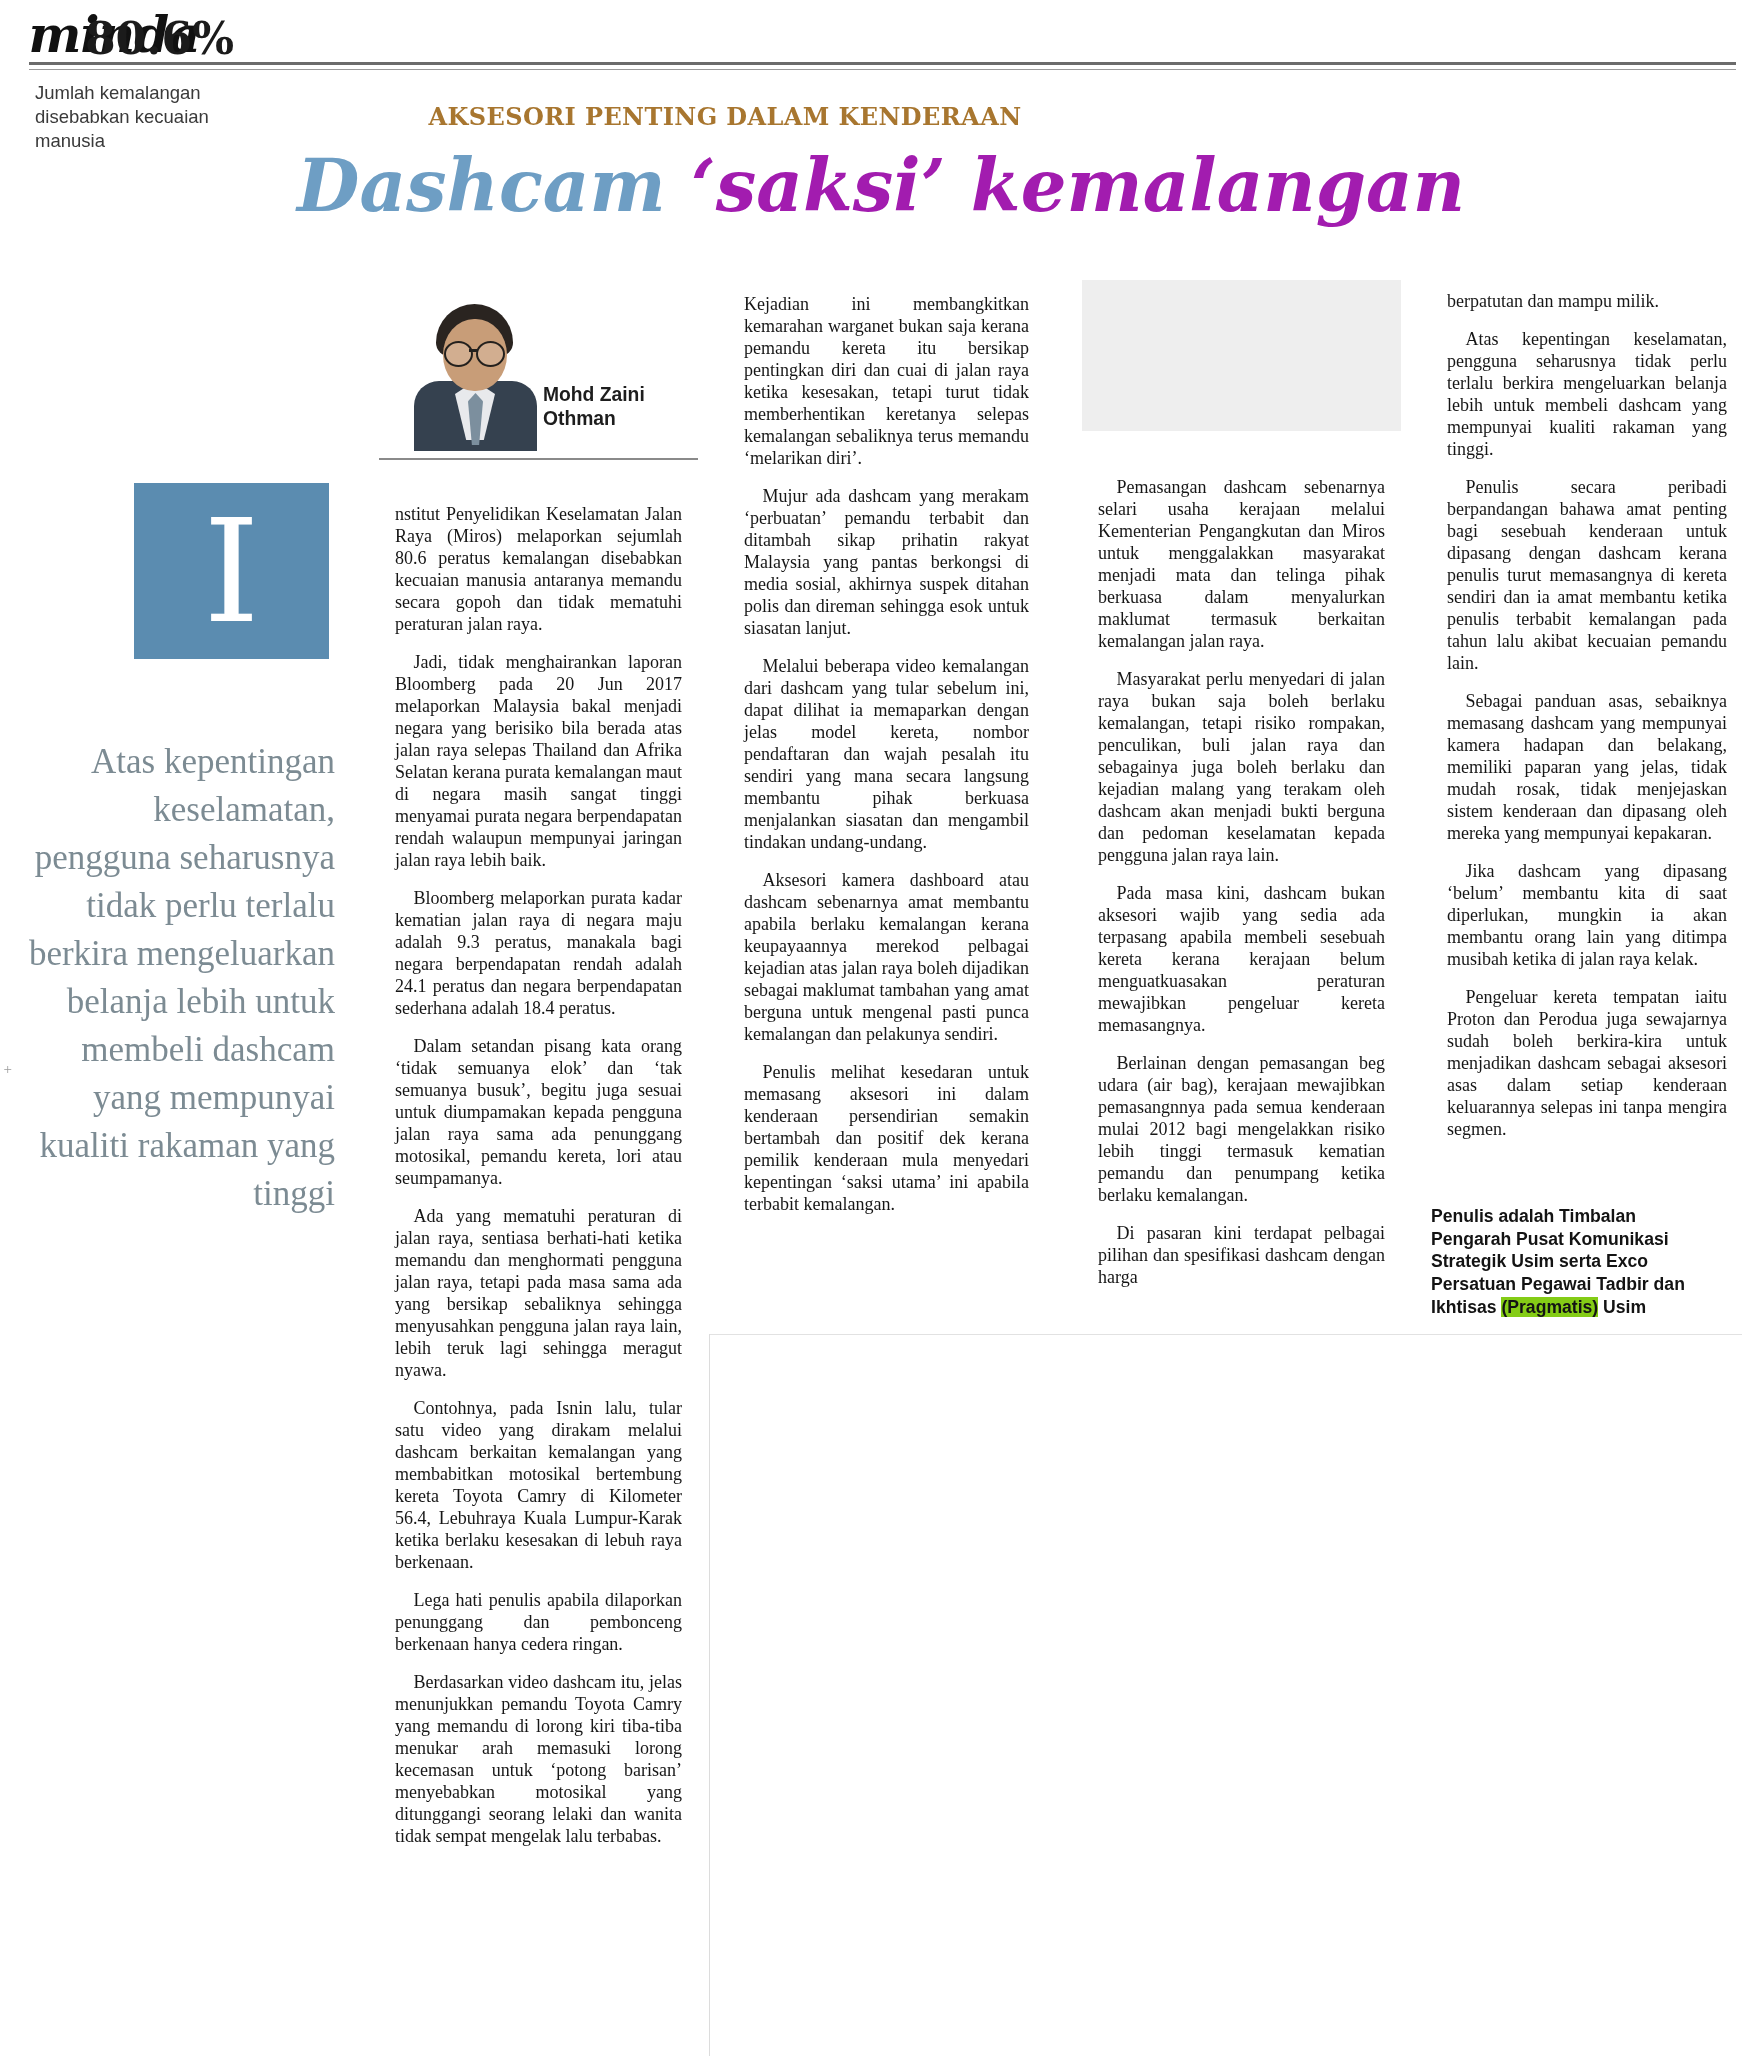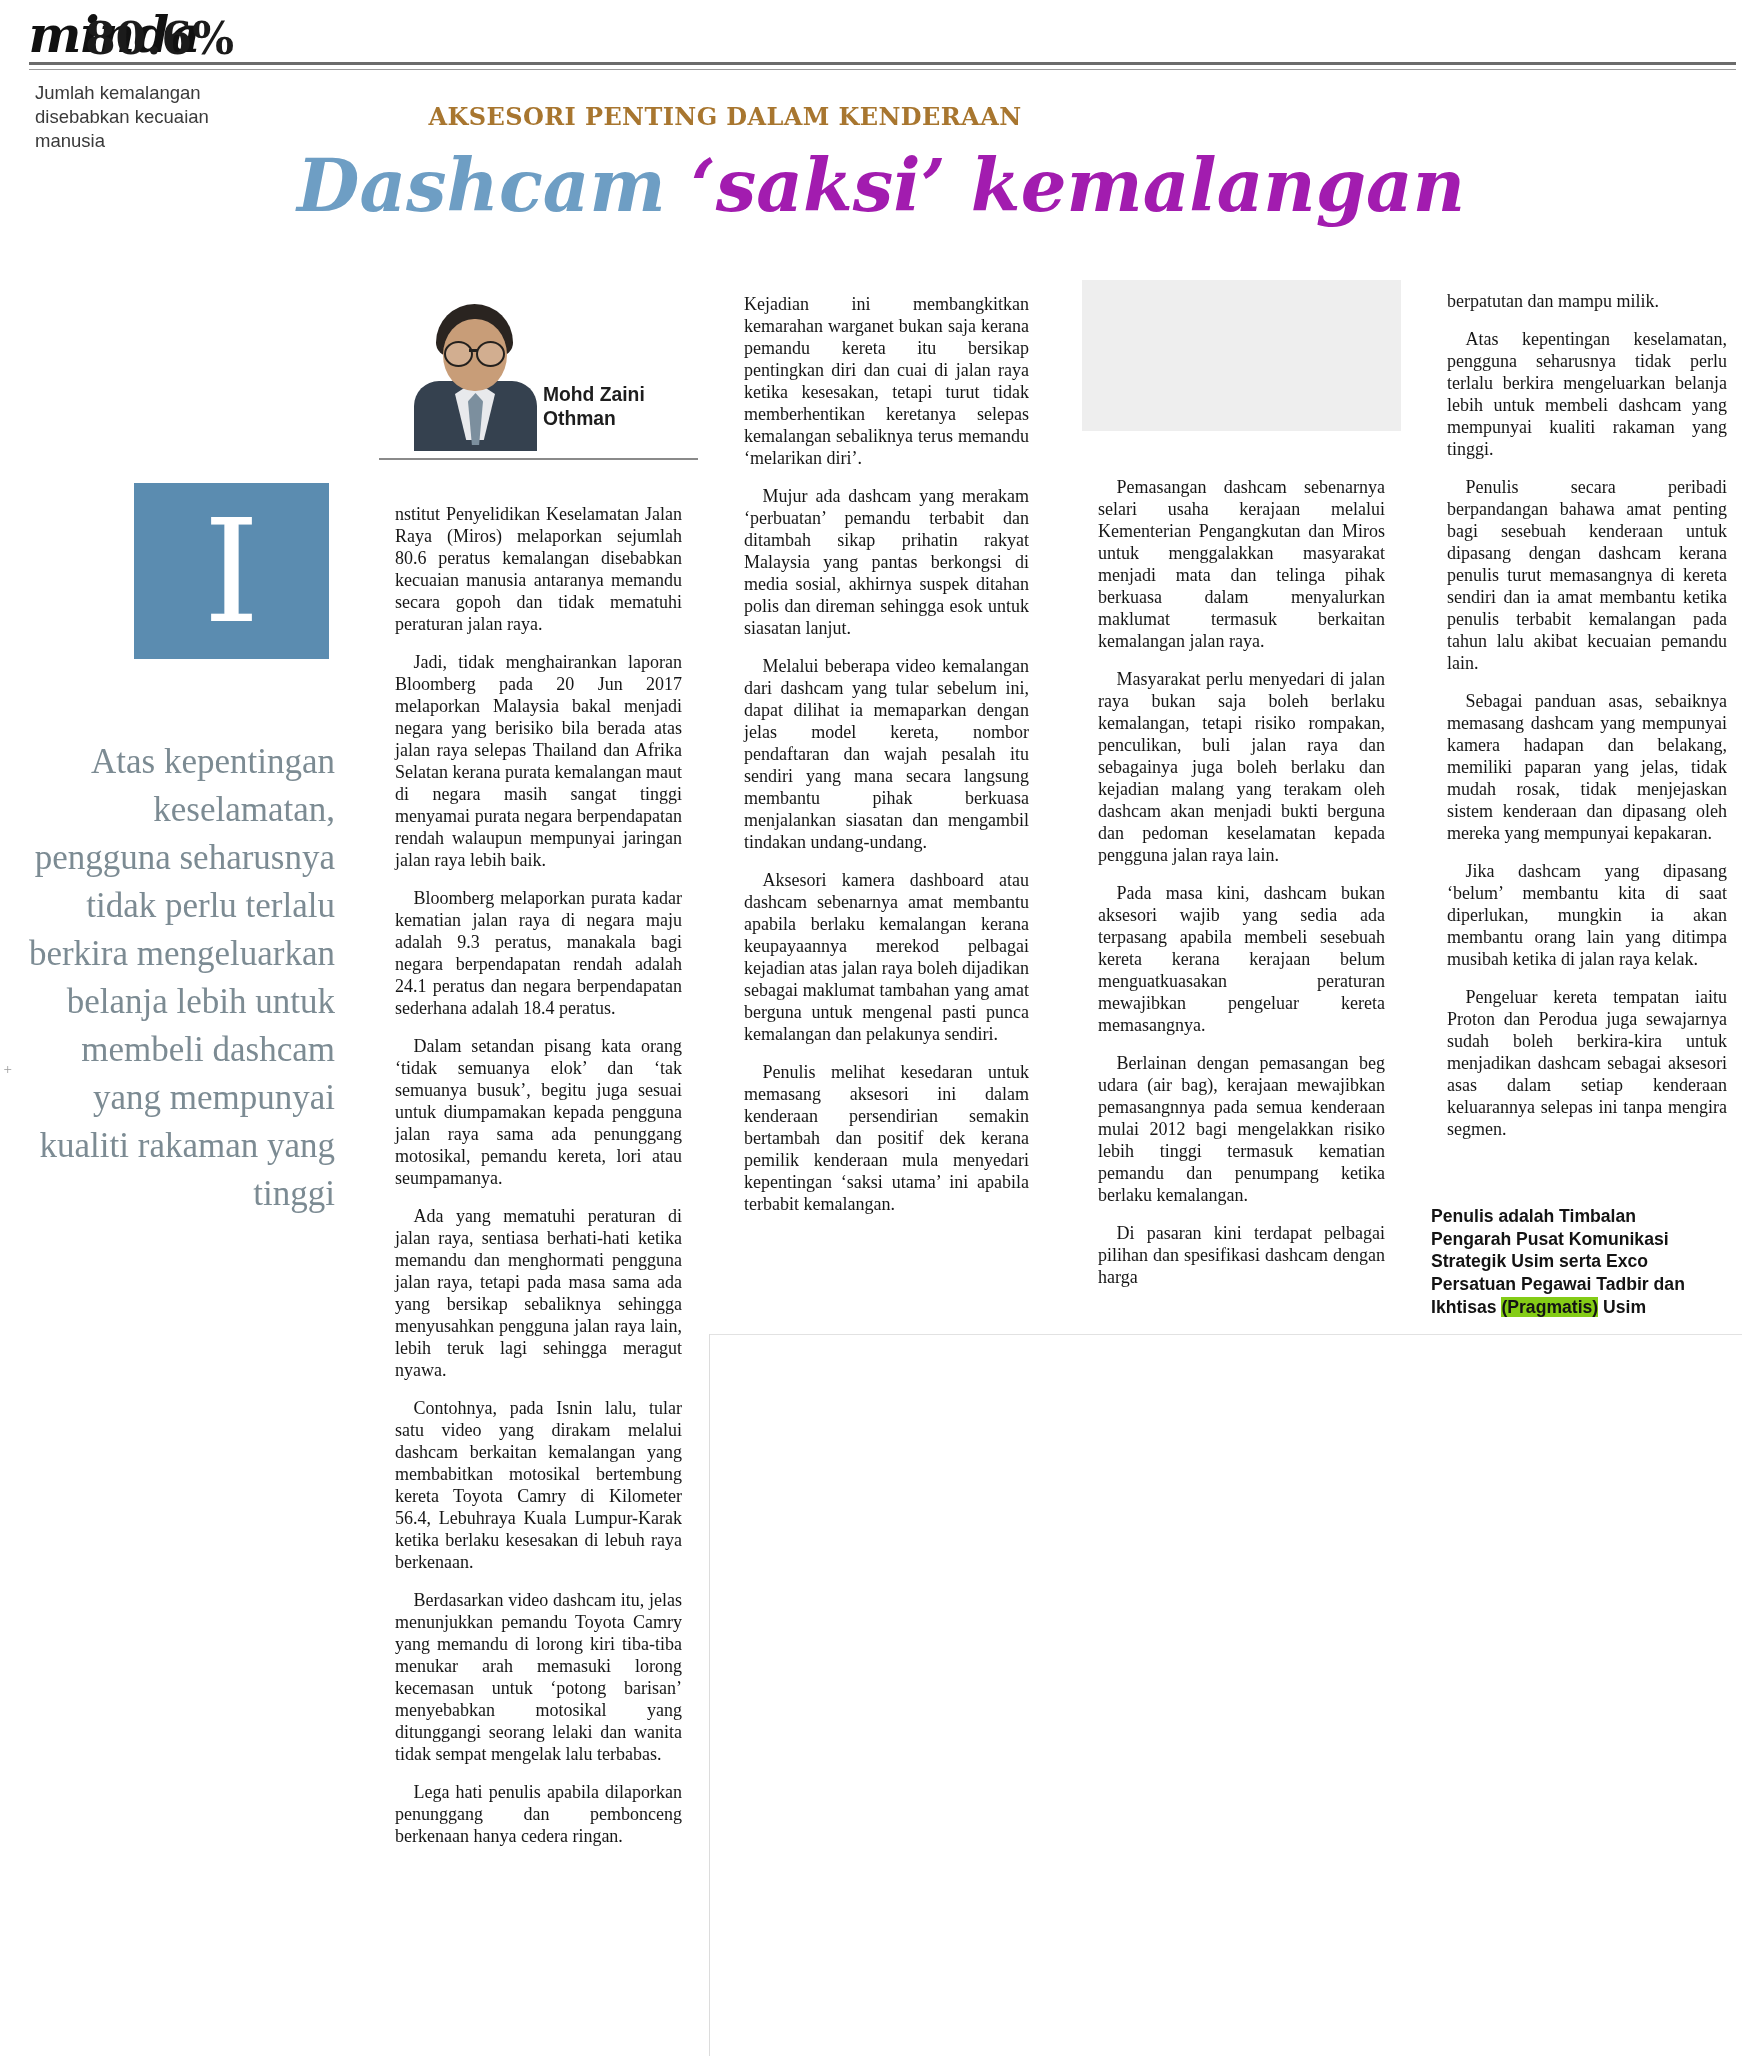--- a/index.html
+++ b/index.html
@@ -355,22 +355,22 @@
   <div class="stat-number">80.6%</div>
   <div class="stat-caption">Jumlah kemalangan disebabkan kecuaian manusia</div>
 
   <div class="col" id="col1">
     <p class="noindent">nstitut Penyelidikan Keselamatan Jalan Raya (Miros) melaporkan sejumlah 80.6 peratus kemalangan disebabkan kecuaian manusia antaranya memandu secara gopoh dan tidak mematuhi peraturan jalan raya.</p>
     <p>Jadi, tidak menghairankan laporan Bloomberg pada 20 Jun 2017 melaporkan Malaysia bakal menjadi negara yang berisiko bila berada atas jalan raya selepas Thailand dan Afrika Selatan kerana purata kemalangan maut di negara masih sangat tinggi menyamai purata negara berpendapatan rendah walaupun mempunyai jaringan jalan raya lebih baik.</p>
     <p>Bloomberg melaporkan purata kadar kematian jalan raya di negara maju adalah 9.3 peratus, manakala bagi negara berpendapatan rendah adalah 24.1 peratus dan negara berpendapatan sederhana adalah 18.4 peratus.</p>
     <p>Dalam setandan pisang kata orang ‘tidak semuanya elok’ dan ‘tak semuanya busuk’, begitu juga sesuai untuk diumpamakan kepada pengguna jalan raya sama ada penunggang motosikal, pemandu kereta, lori atau seumpamanya.</p>
     <p>Ada yang mematuhi peraturan di jalan raya, sentiasa berhati-hati ketika memandu dan menghormati pengguna jalan raya, tetapi pada masa sama ada yang bersikap sebaliknya sehingga menyusahkan pengguna jalan raya lain, lebih teruk lagi sehingga meragut nyawa.</p>
     <p>Contohnya, pada Isnin lalu, tular satu video yang dirakam melalui dashcam berkaitan kemalangan yang membabitkan motosikal bertembung kereta Toyota Camry di Kilometer 56.4, Lebuhraya Kuala Lumpur-Karak ketika berlaku kesesakan di lebuh raya berkenaan.</p>
+    <p>Lega hati penulis apabila dilaporkan penunggang dan pembonceng berkenaan hanya cedera ringan.</p>
     <p>Berdasarkan video dashcam itu, jelas menunjukkan pemandu Toyota Camry yang memandu di lorong kiri tiba-tiba menukar arah memasuki lorong kecemasan untuk ‘potong barisan’ menyebabkan motosikal yang ditunggangi seorang lelaki dan wanita tidak sempat mengelak lalu terbabas.</p>
-    <p>Lega hati penulis apabila dilaporkan penunggang dan pembonceng berkenaan hanya cedera ringan.</p>
   </div>
 
   <div class="col" id="col2">
     <p class="noindent">Kejadian ini membangkitkan kemarahan warganet bukan saja kerana pemandu kereta itu bersikap pentingkan diri dan cuai di jalan raya ketika kesesakan, tetapi turut tidak memberhentikan keretanya selepas kemalangan sebaliknya terus memandu ‘melarikan diri’.</p>
     <p>Mujur ada dashcam yang merakam ‘perbuatan’ pemandu terbabit dan ditambah sikap prihatin rakyat Malaysia yang pantas berkongsi di media sosial, akhirnya suspek ditahan polis dan direman sehingga esok untuk siasatan lanjut.</p>
     <p>Melalui beberapa video kemalangan dari dashcam yang tular sebelum ini, dapat dilihat ia memaparkan dengan jelas model kereta, nombor pendaftaran dan wajah pesalah itu sendiri yang mana secara langsung membantu pihak berkuasa menjalankan siasatan dan mengambil tindakan undang-undang.</p>
     <p>Aksesori kamera dashboard atau dashcam sebenarnya amat membantu apabila berlaku kemalangan kerana keupayaannya merekod pelbagai kejadian atas jalan raya boleh dijadikan sebagai maklumat tambahan yang amat berguna untuk mengenal pasti punca kemalangan dan pelakunya sendiri.</p>
     <p>Penulis melihat kesedaran untuk memasang aksesori ini dalam kenderaan persendirian semakin bertambah dan positif dek kerana pemilik kenderaan mula menyedari kepentingan ‘saksi utama’ ini apabila terbabit kemalangan.</p>
   </div>
 

